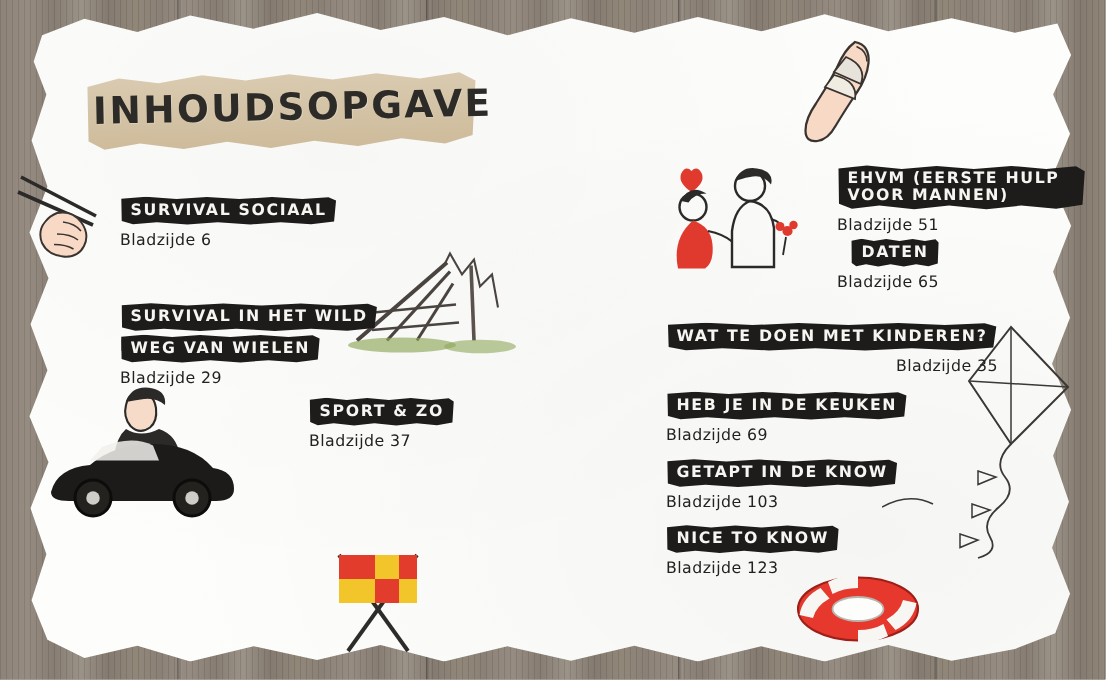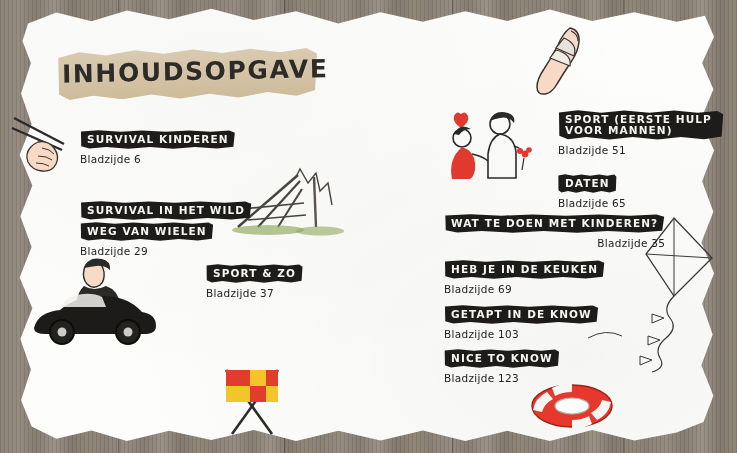--- a/index.html
+++ b/index.html
@@ -238,46 +238,46 @@
   <svg class="ill" style="left:528px; top:378px;" width="88" height="54" viewBox="0 0 88 54">
     <ellipse cx="44" cy="28" rx="40" ry="21" fill="#e6382c" stroke="#9e1f17" stroke-width="1.4"></ellipse>
     <ellipse cx="44" cy="28" rx="17" ry="8" fill="#fdfdfb" stroke="#b7b4ad" stroke-width="1.2"></ellipse>
     <path d="M24 10 q10 -5 20 -5 l0 9 q-10 0 -17 4 z" fill="#f7f6f2"></path>
     <path d="M64 46 q-10 5 -20 5 l0 -9 q10 0 17 -4 z" fill="#f7f6f2"></path>
     <path d="M5 32 q2 -12 14 -18 l6 7 q-9 5 -11 13 z" fill="#f7f6f2"></path>
     <path d="M83 24 q-2 12 -14 18 l-6 -7 q9 -5 11 -13 z" fill="#f7f6f2"></path>
   </svg>
 
   <div class="entry" style="left:80px; top:128px;">
-    <div class="chapter-label">SURVIVAL KINDEREN</div>
+    <div class="chapter-label">SURVIVAL SOCIAAL</div>
     <div class="page-ref">Bladzijde 6</div>
   </div>
 
   <div class="entry" style="left:80px; top:175px;margin-top:24px;">
     <div class="chapter-label">SURVIVAL IN HET WILD</div>
     <div class="page-ref">Bladzijde 13</div>
   </div>
 
   <div class="entry" style="left:80px; top:220px;">
     <div class="chapter-label">WEG VAN WIELEN</div>
     <div class="page-ref">Bladzijde 29</div>
   </div>
 
   <div class="entry" style="left:166px; top:262px;margin-left:40px;">
     <div class="chapter-label">SPORT &amp; ZO</div>
     <div class="page-ref">Bladzijde 37</div>
   </div>
 
 
   <div class="entry" style="left:558px; top:110px;">
-    <div class="chapter-label" style="max-width:152px; white-space:normal;">SPORT (EERSTE HULP VOOR MANNEN)</div>
+    <div class="chapter-label" style="max-width:152px; white-space:normal;">EHVM (EERSTE HULP VOOR MANNEN)</div>
     <div class="page-ref">Bladzijde 51</div>
   </div>
 
-  <div class="entry" style="left:558px; top:172px;">
+  <div class="entry" style="left:558px; top:156px;text-align:right;">
     <div class="chapter-label">DATEN</div>
     <div class="page-ref">Bladzijde 65</div>
   </div>
 
   <div class="entry" style="left:444px; top:212px;text-align:right;">
     <div class="chapter-label">WAT TE DOEN MET KINDEREN?</div>
     <div class="page-ref">Bladzijde 35</div>
   </div>
 
   <div class="entry" style="left:444px; top:258px;">

